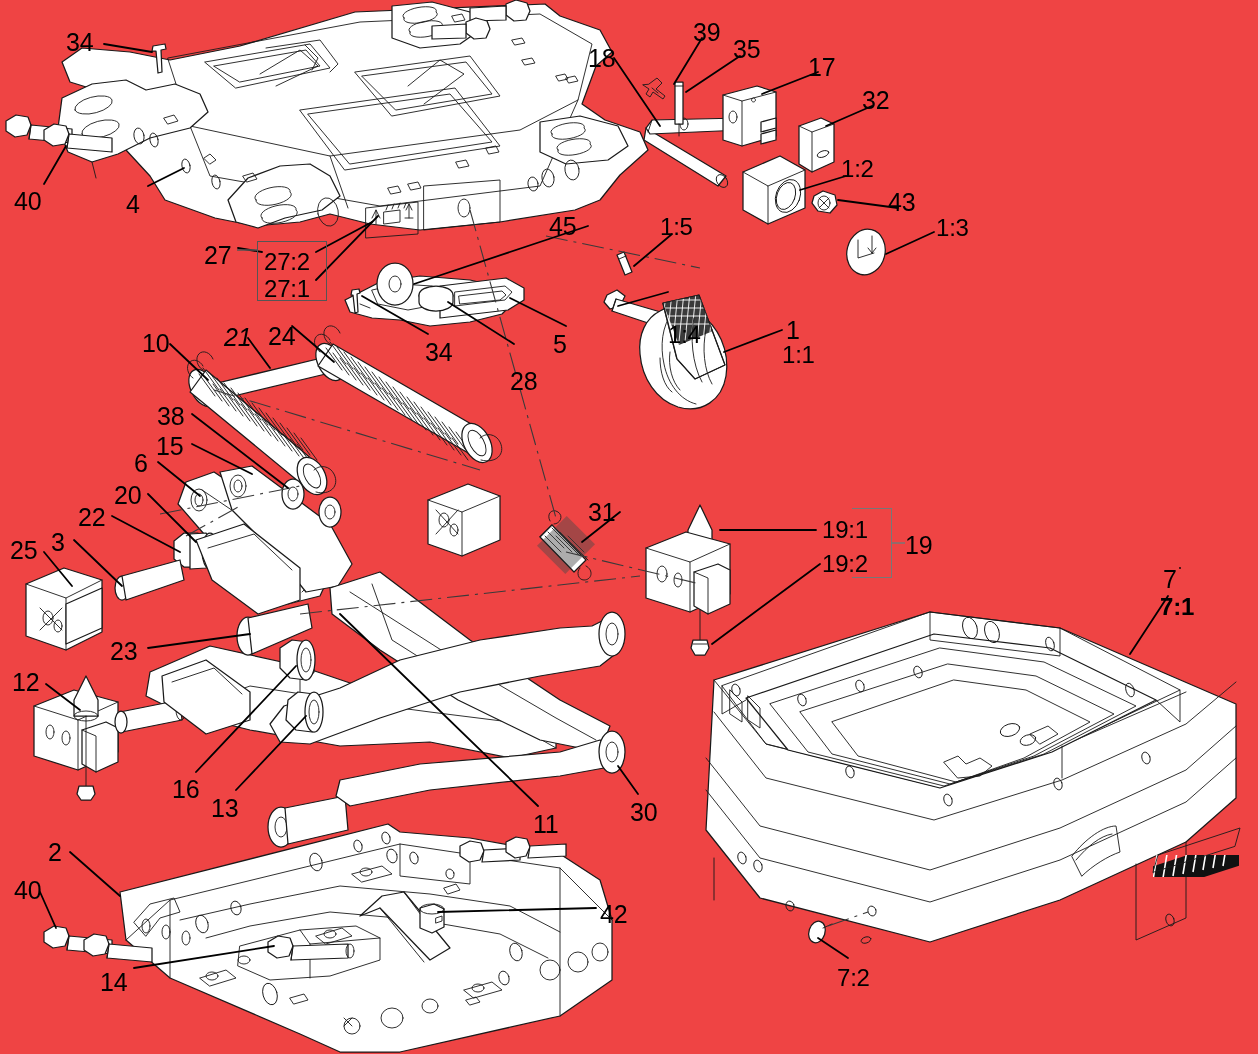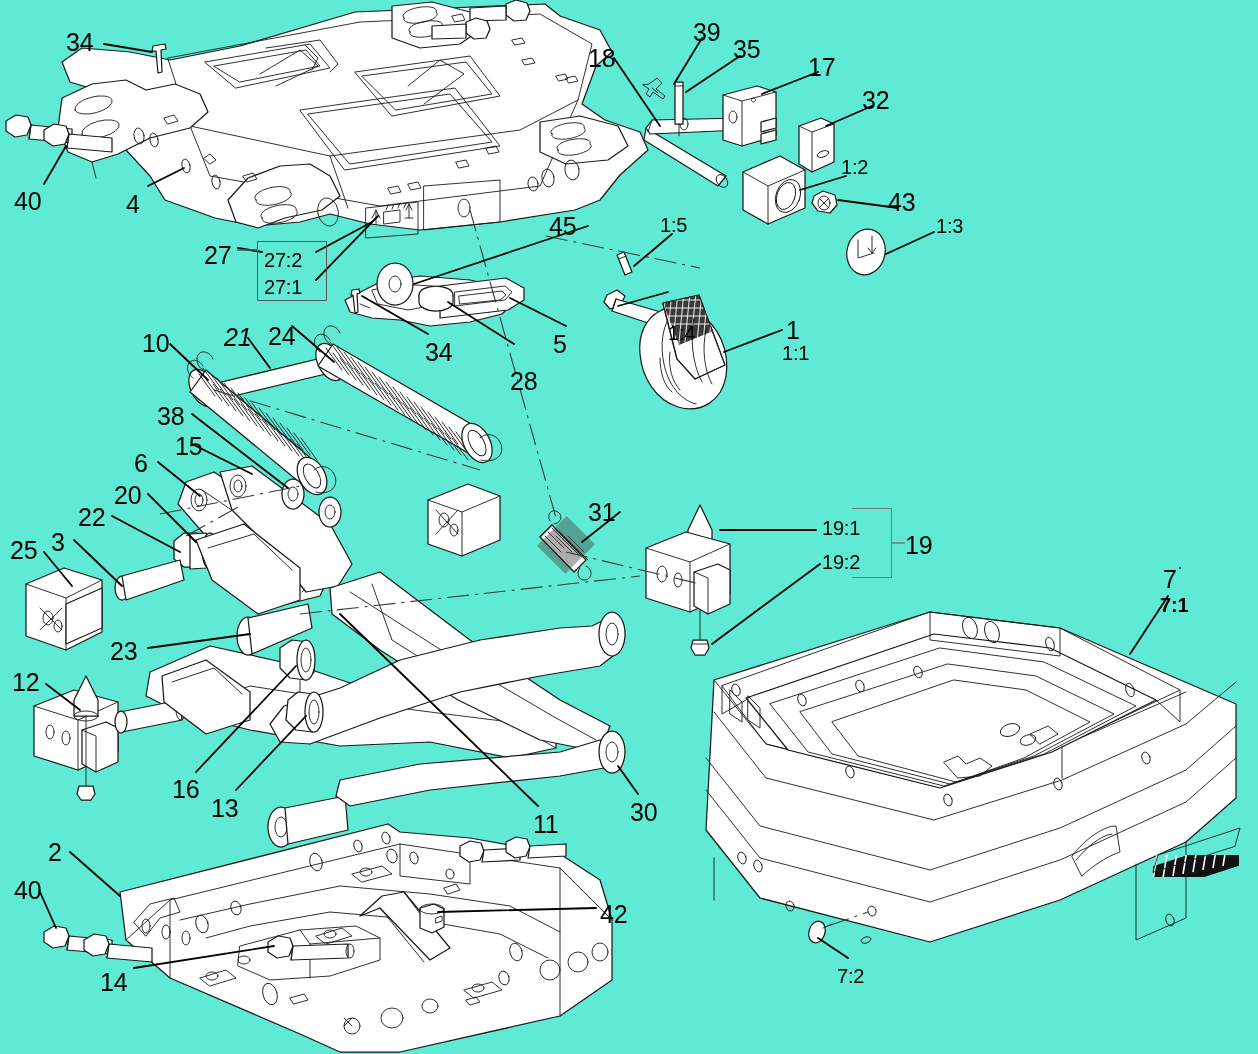--- a/index.html
+++ b/index.html
@@ -5,40 +5,40 @@
 <style>
   html,body{margin:0;padding:0;background:#ffffff;}
   body{
     font-family:"Liberation Sans", sans-serif;
     -webkit-font-smoothing:antialiased;
   }
   #sheet{
     position:relative;
     width:1258px;
     height:1054px;
-    background:#5eead4;
+    background:#ef4444;
     overflow:hidden;
   }
   #art{
     position:absolute;
     left:0; top:0;
     width:1258px;
     height:1054px;
   }
   .callout{
     position:absolute;
     font-family:"Liberation Sans", sans-serif;
     font-size:25px;
     font-weight:400;
     color:#000000;
     line-height:1;
     white-space:nowrap;
     letter-spacing:-0.2px;
   }
-  .callout.sub{ font-size:20px; }
+  .callout.sub{ font-size:24px; }
   
   .bracketbox{
     position:absolute;
     border:1.4px solid #555;
     box-sizing:border-box;
   }
   .bracket-right{
     position:absolute;
     border:1.5px solid #777;
     border-left:none;
@@ -667,21 +667,21 @@
       <div class="callout sub" style="left: 668px; top: 275px; margin-top: 48px;">1:4</div>
       <div class="callout" style="left: 786px; top: 318px;">1</div>
       <div class="callout sub" style="left: 782px; top: 343px;">1:1</div>
       <div class="callout" style="left: 553px; top: 332px;">5</div>
       <div class="callout" style="left: 510px; top: 353px; margin-top: 16px;">28</div>
       <div class="callout" style="left: 425px; top: 340px;">34</div>
       <div class="callout" style="left: 142px; top: 331px;">10</div>
       <div class="callout" style="left: 224px; top: 325px; font-style: italic;">21</div>
       <div class="callout" style="left: 268px; top: 312px; margin-top: 12px;">24</div>
       <div class="callout" style="left: 157px; top: 404px;">38</div>
-      <div class="callout" style="left: 175px; top: 434px;">15</div>
+      <div class="callout" style="left: 156px; top: 434px;">15</div>
       <div class="callout" style="left: 134px; top: 451px;">6</div>
       <div class="callout" style="left: 114px; top: 483px;">20</div>
       <div class="callout" style="left: 78px; top: 505px;">22</div>
       <div class="callout" style="left: 51px; top: 530px;">3</div>
       <div class="callout" style="left: 10px; top: 538px;">25</div>
       <div class="callout" style="left: 110px; top: 639px;">23</div>
       <div class="callout" style="left: 12px; top: 670px;">12</div>
       <div class="callout" style="left: 172px; top: 777px;">16</div>
       <div class="callout" style="left: 211px; top: 796px;">13</div>
       <div class="callout" style="left: 533px; top: 812px;">11</div>

